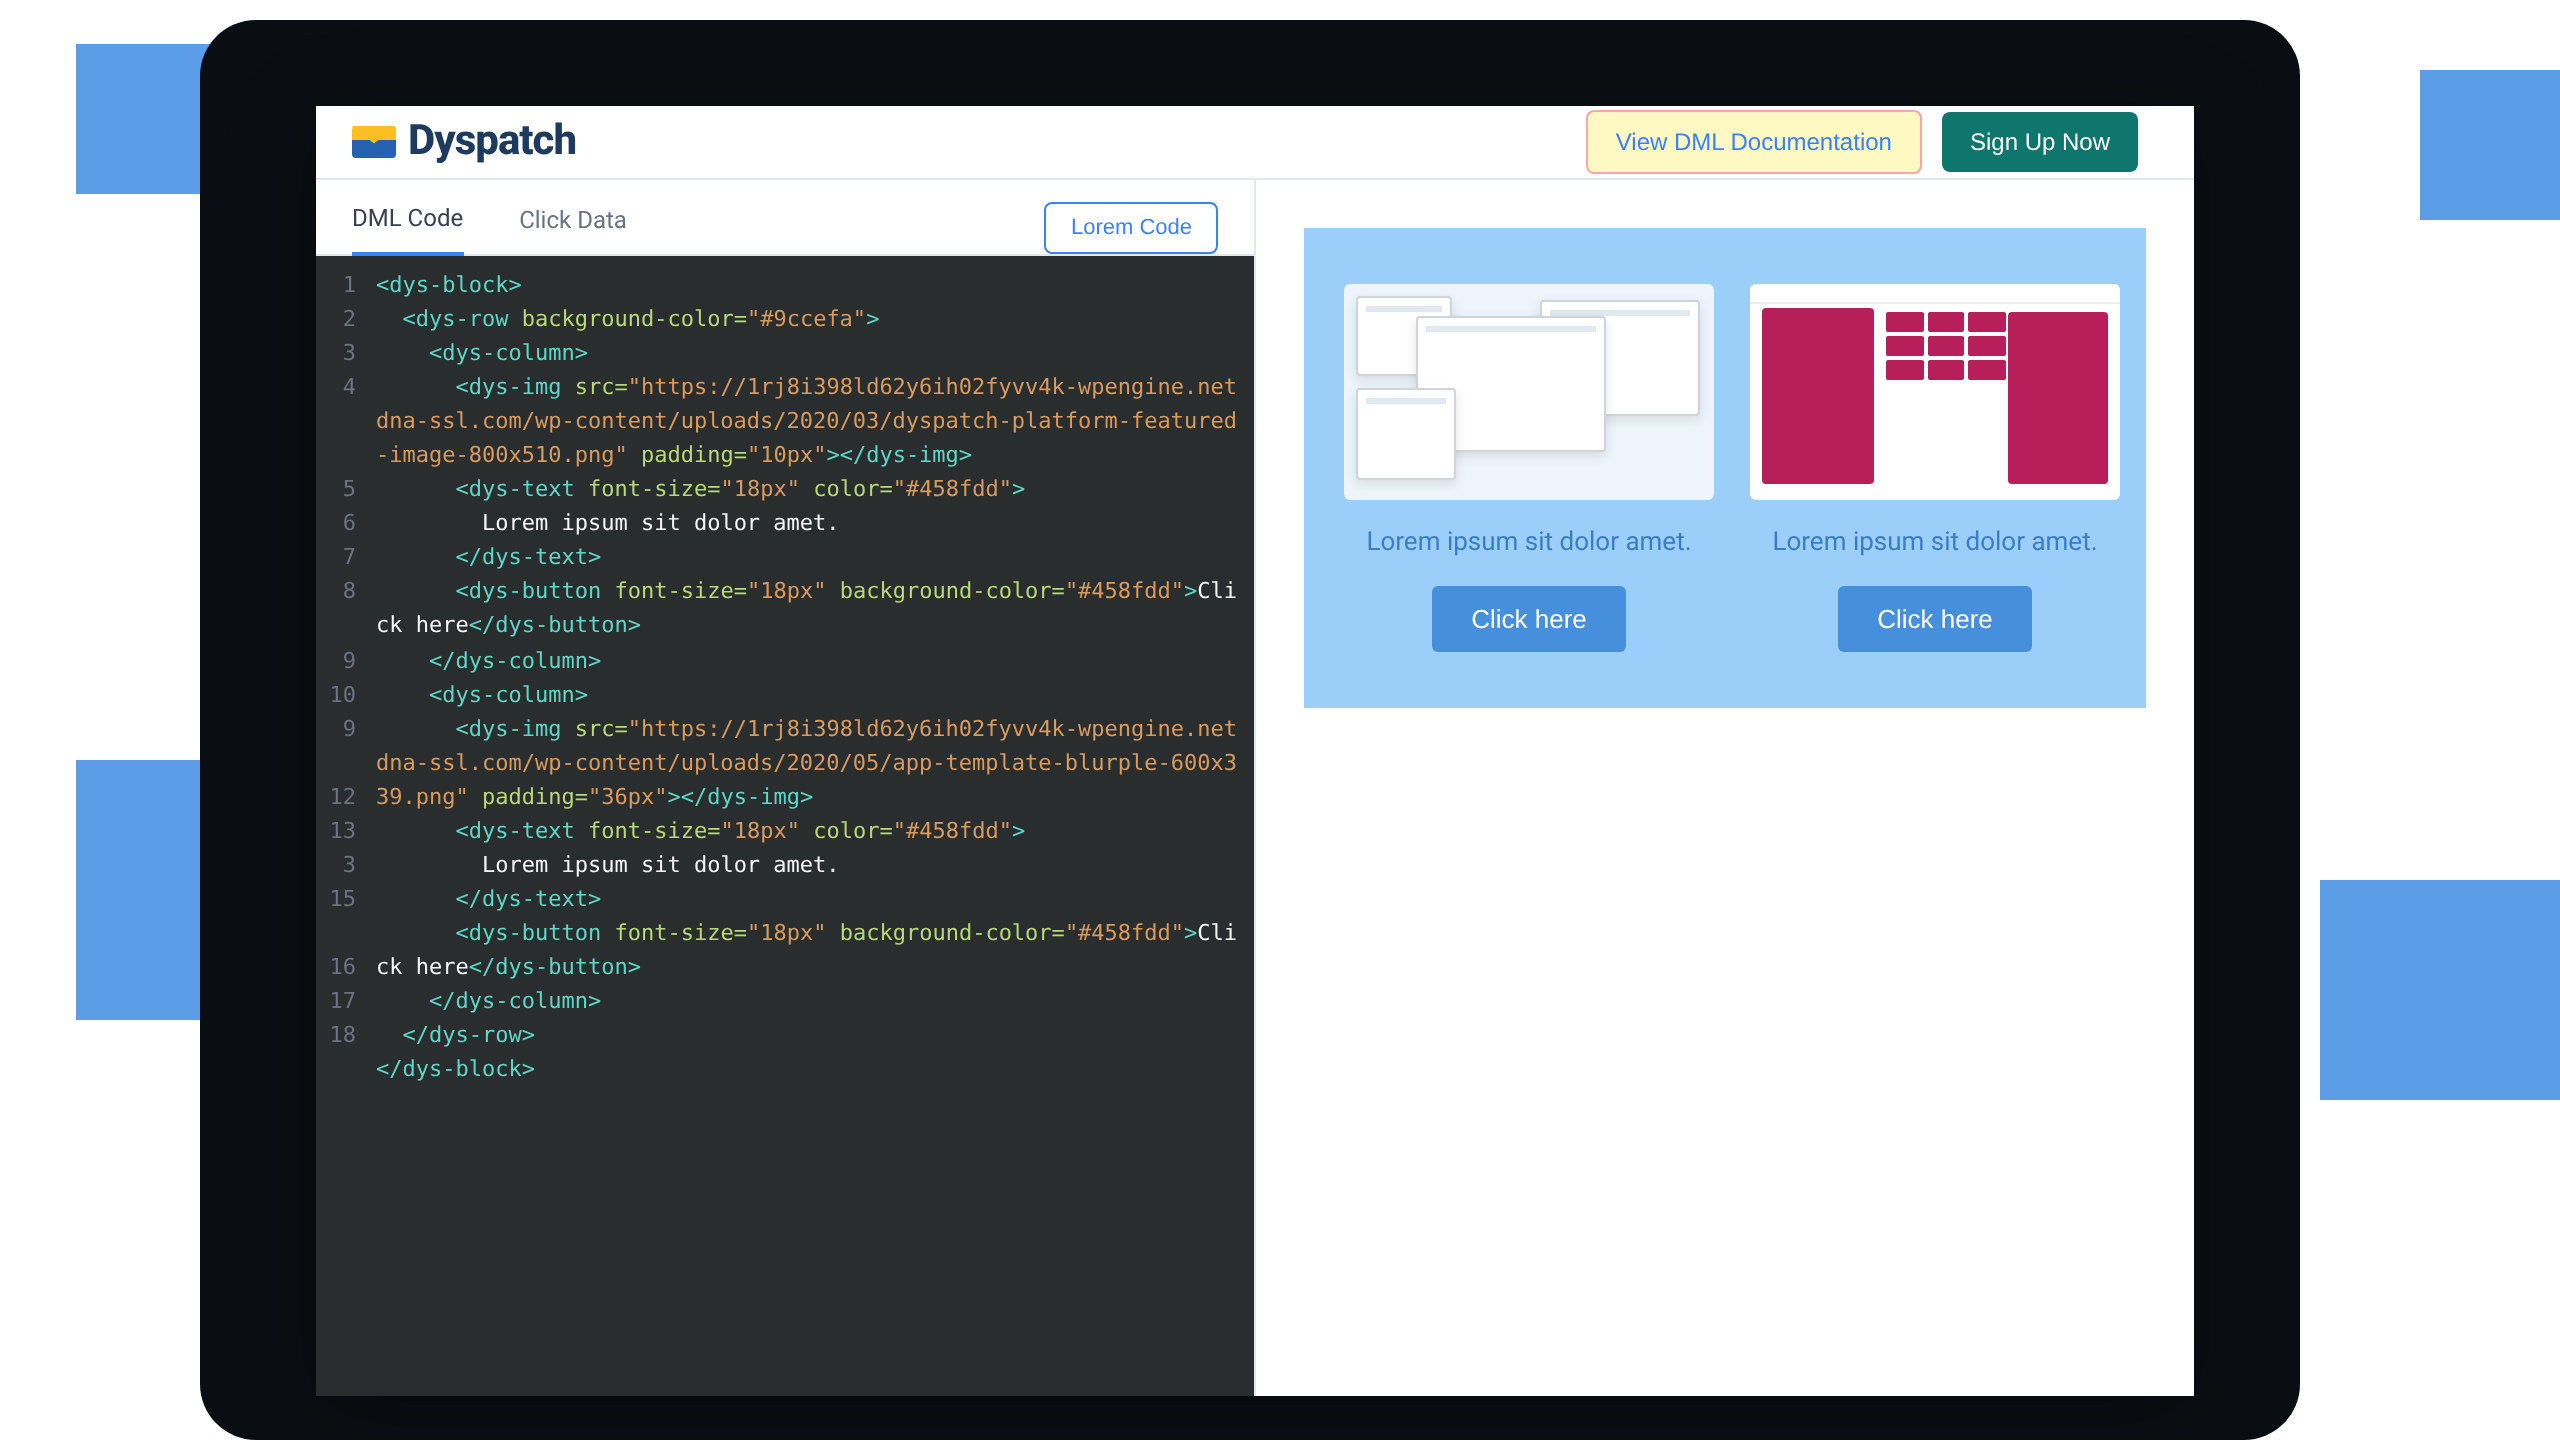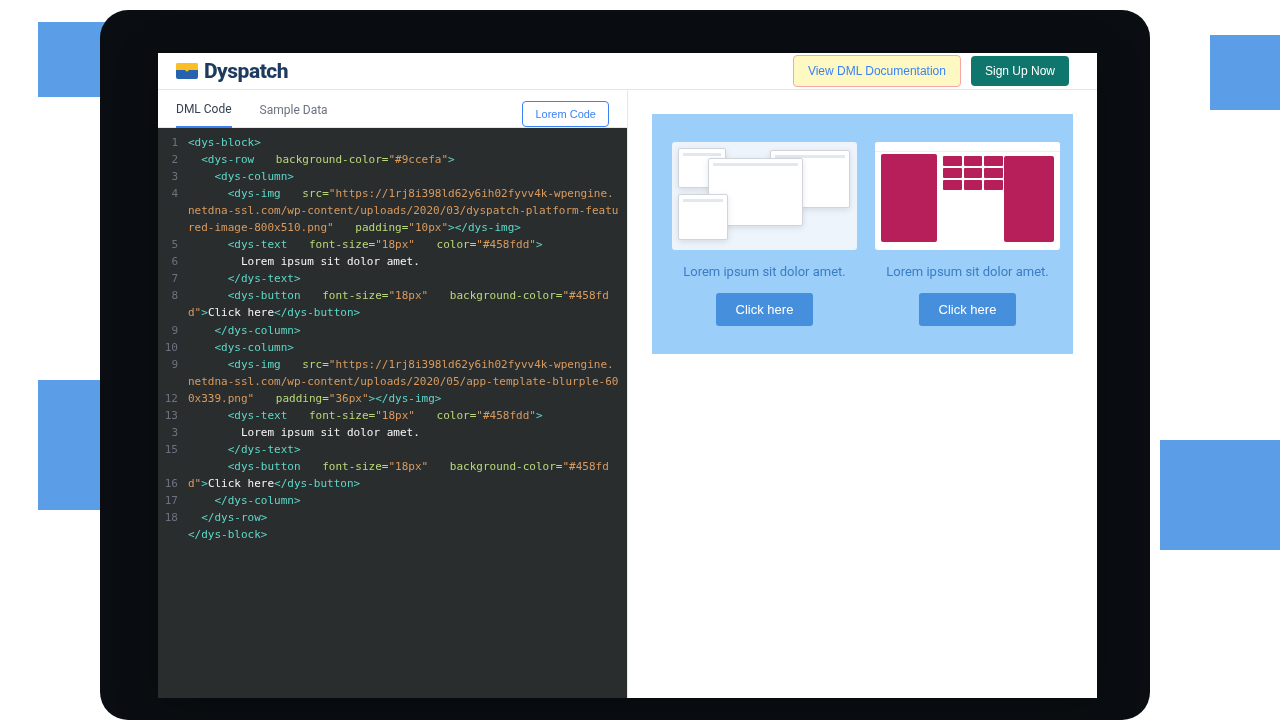--- a/index.html
+++ b/index.html
@@ -49,21 +49,21 @@
 .dev-btn { width:18px; height:18px; display:flex; align-items:center; justify-content:center; cursor:pointer; }
 .dev-desktop { width:16px; height:12px; border:1.5px solid #3b82f6; border-radius:2px; position:relative; }
 .dev-desktop::after { content:""; position:absolute; bottom:-4px; left:4px; width:6px; height:2px; background:#3b82f6; }
 .dev-mobile { width:9px; height:15px; border:1.5px solid #9ca3af; border-radius:2px; }
 
 
 .editor { flex:1; background:#2a2d2e; display:flex; font-family:"SFMono-Regular",Consolas,monospace; font-size:11px; line-height:1.55; overflow:hidden; }
 .gutter { width:26px; padding:6px 6px 6px 0; text-align:right; color:#6b7280; user-select:none; }
 .code { flex:1; padding:6px 8px 6px 4px; white-space:pre-wrap; word-break:break-all; color:#e5e7eb; }
 .tag { color:#5dd8c8; }
-.attr { color:#b8d977;margin-left:15px; }
+.attr { color:#b8d977; }
 .val { color:#d99a5e; }
 .txt { color:#f5f5f5; }
 
 
 .preview { flex:1; background:#fff; padding:24px; overflow:auto; }
 .pv-body { background:#9ccefa; padding:28px 20px 28px; display:flex; gap:18px; }
 .pv-col { flex:1; display:flex; flex-direction:column; align-items:center; }
 .thumb { width:185px; height:108px; background:#eef4fb; border-radius:3px; position:relative; overflow:hidden; margin-bottom:14px; }
 .th1 .w { position:absolute; background:#fff; border:1px solid #d1d5db; border-radius:2px; box-shadow:0 2px 6px rgba(0,0,0,.1); }
 .th1 .w1 { left:6px; top:6px; width:48px; height:40px; }
@@ -100,21 +100,21 @@
     <div class="hdr-sp"></div>
     <button class="btn btn-outline">View DML Documentation</button>
     <button class="btn btn-primary">Sign Up Now</button>
   </div>
 
   <div class="panes">
 
     <div class="left">
       <div class="tabs">
         <div class="tab active">DML Code</div>
-        <div class="tab">Sample Data</div>
+        <div class="tab">Click Data</div>
         <div class="sp"></div>
         <button class="btn-format">Lorem Code</button>
       </div>
       <div class="editor">
         <div class="gutter">
             <div>1</div>
             <div>2</div>
             <div>3</div>
             <div>4</div>
             <div>&nbsp;</div>

